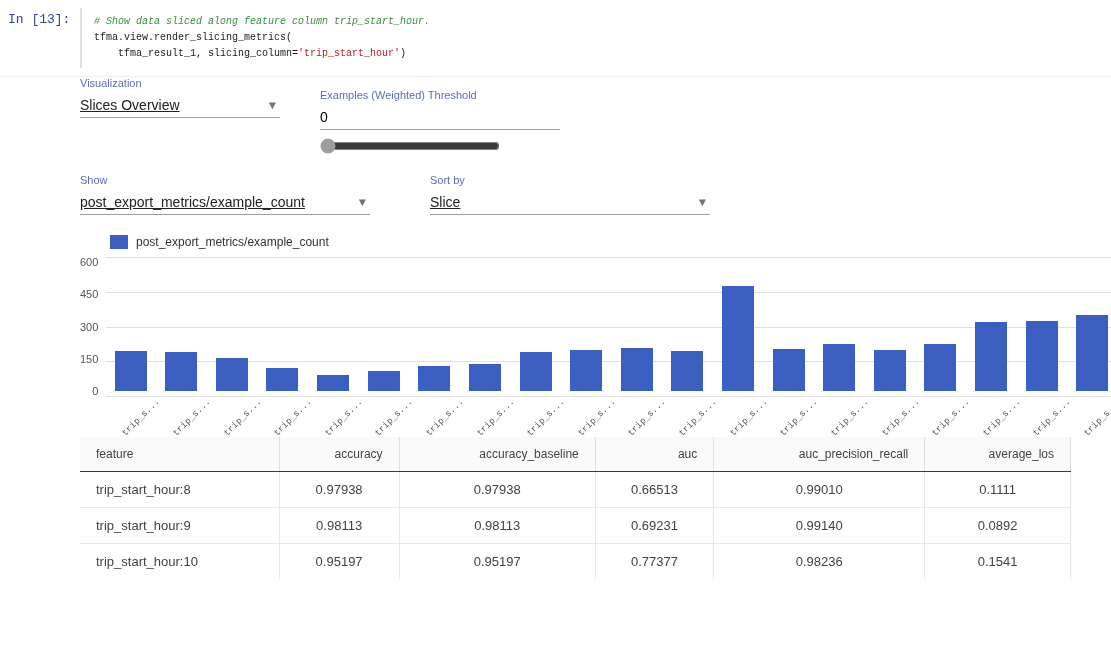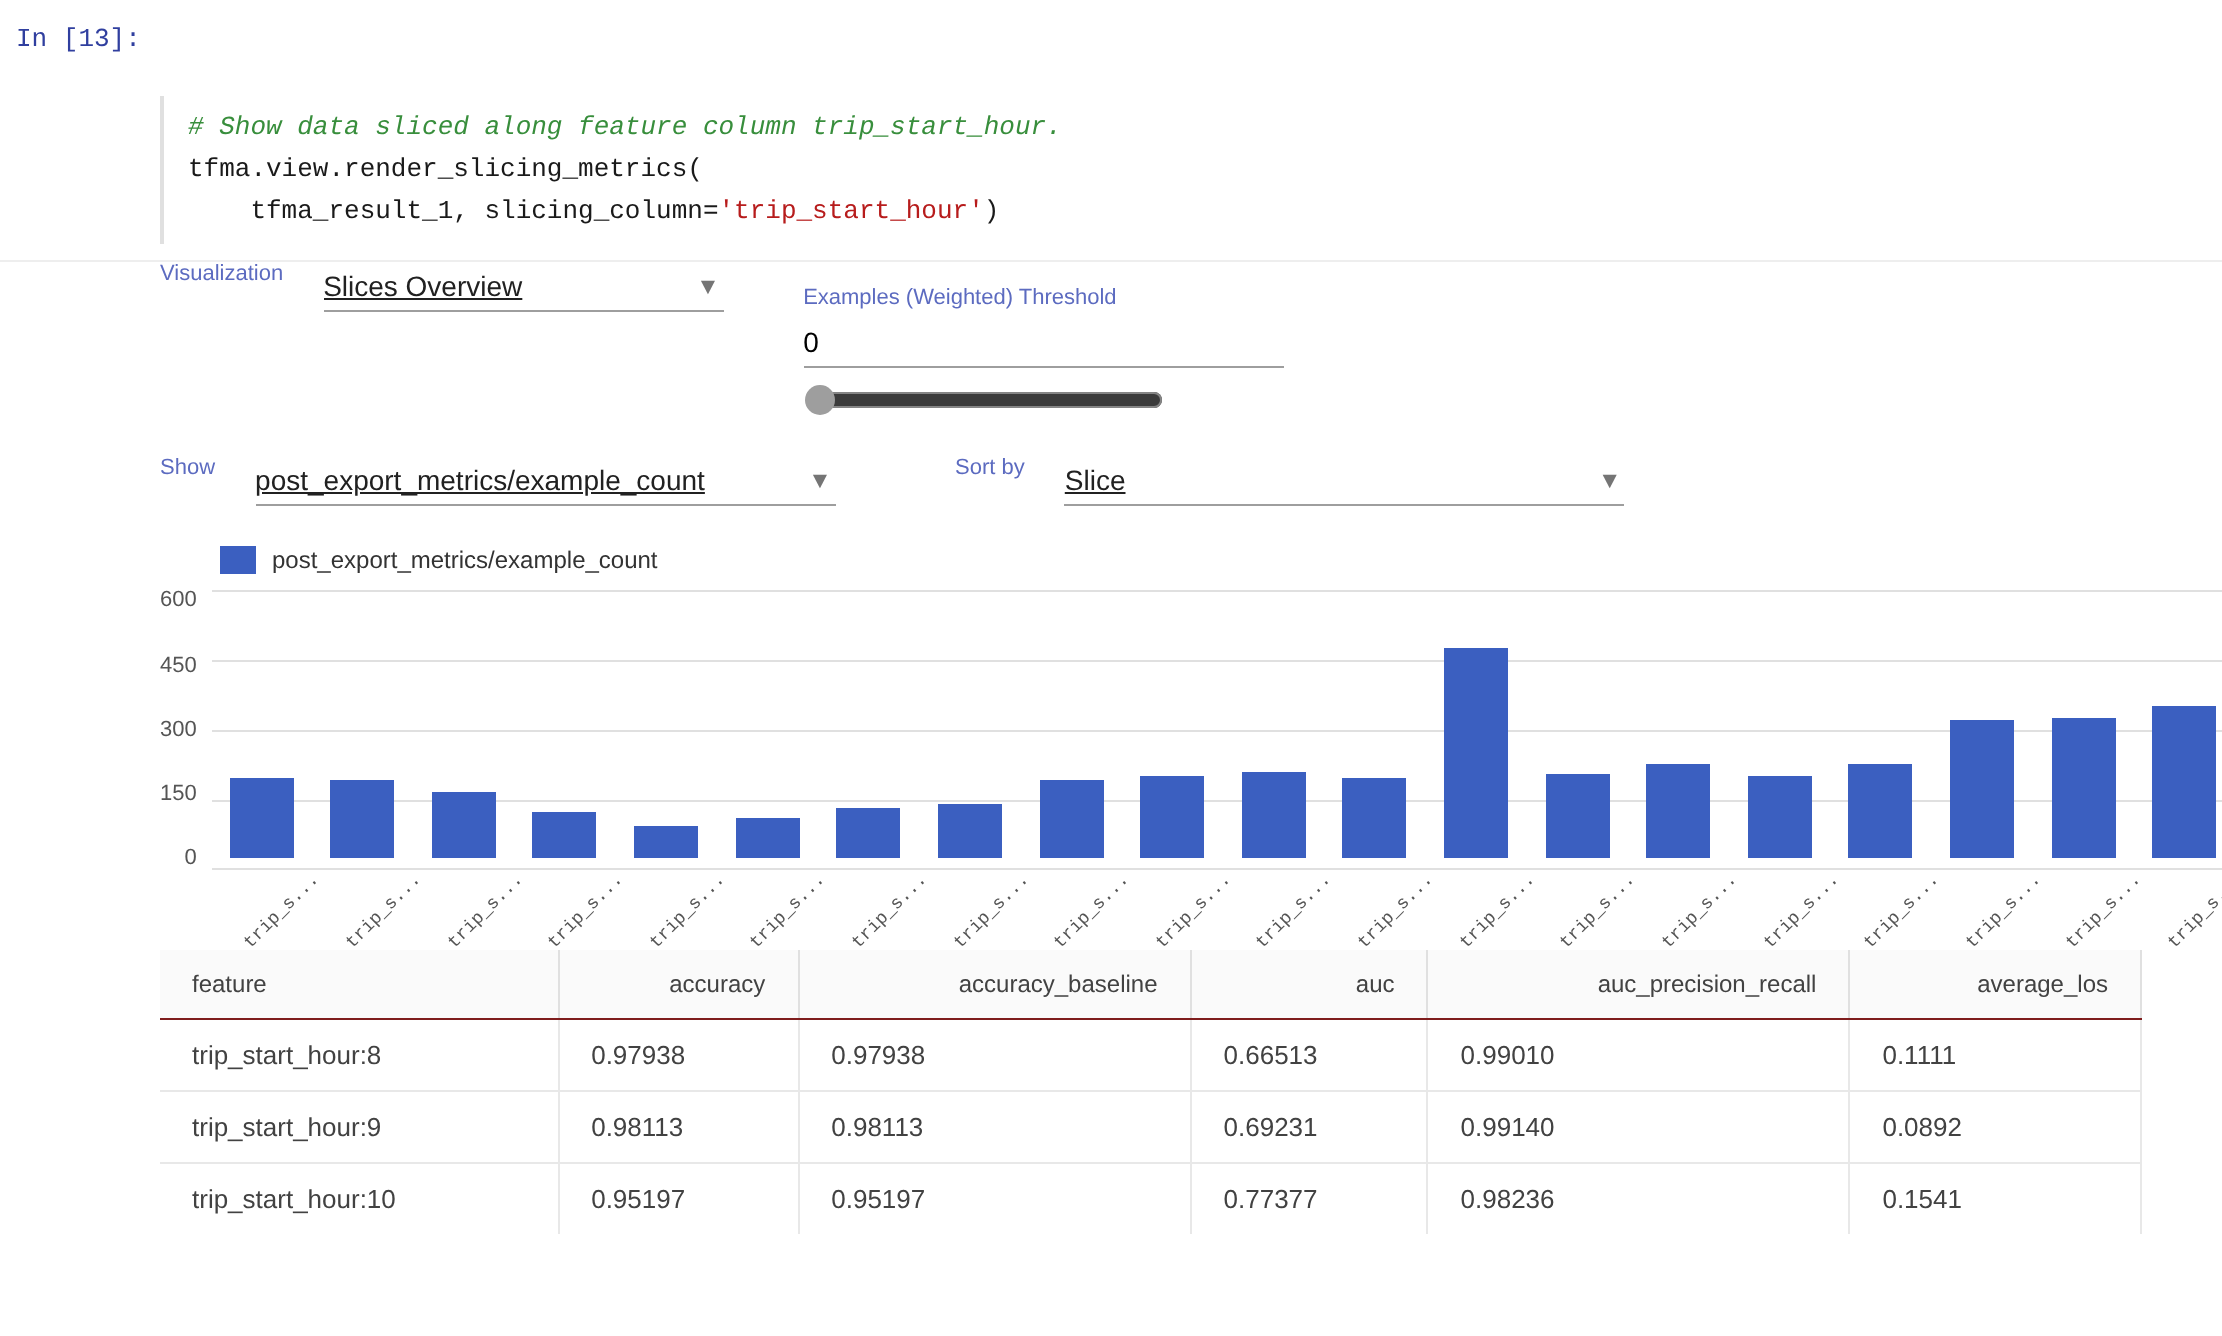--- a/index.html
+++ b/index.html
@@ -26,38 +26,37 @@
       min-width: 80px;
       padding: 4px 8px;
       white-space: nowrap;
     }
     .code-block {
       background: #fff;
       border-left: 2px solid #e0e0e0;
       padding: 6px 12px;
       flex: 1;
       font-family: 'Courier New', monospace;
-      font-size: 13px;
+      font-size: 10px;
       line-height: 1.6;
-      margin-top: 40px;
     }
     .code-comment { color: #388e3c; font-style: italic; }
     .code-func { color: #1a1a1a; }
     .code-string { color: #b71c1c; }
     .controls-row {
       display: flex;
       align-items: flex-start;
       gap: 40px;
       margin-bottom: 16px;
       padding-left: 80px;
     }
     .control-group {
       display: flex;
-      flex-direction: row;
-      gap: 20px;
+      flex-direction: column;
+      gap: 4px;
     }
     .control-label {
       font-family: Arial, sans-serif;
       font-size: 11px;
       color: #5c6bc0;
     }
     .dropdown-wrapper {
       position: relative;
       display: inline-block;
     }
@@ -228,21 +227,21 @@
       border-bottom: 1px solid #e8e8e8;
       border-right: 1px solid #e8e8e8;
       padding: 10px 16px;
       color: #424242;
       font-size: 13px;
     }
     .data-table td:first-child {
       color: #424242;
     }
     .data-table td:not(:first-child) {
-      text-align: left;
+      text-align: center;
     }
     .data-table th:not(:first-child) {
       text-align: right;
     }
     .data-table tbody tr:last-child td {
       border-bottom: none;
     }
   </style>
 </head>
 <body>

